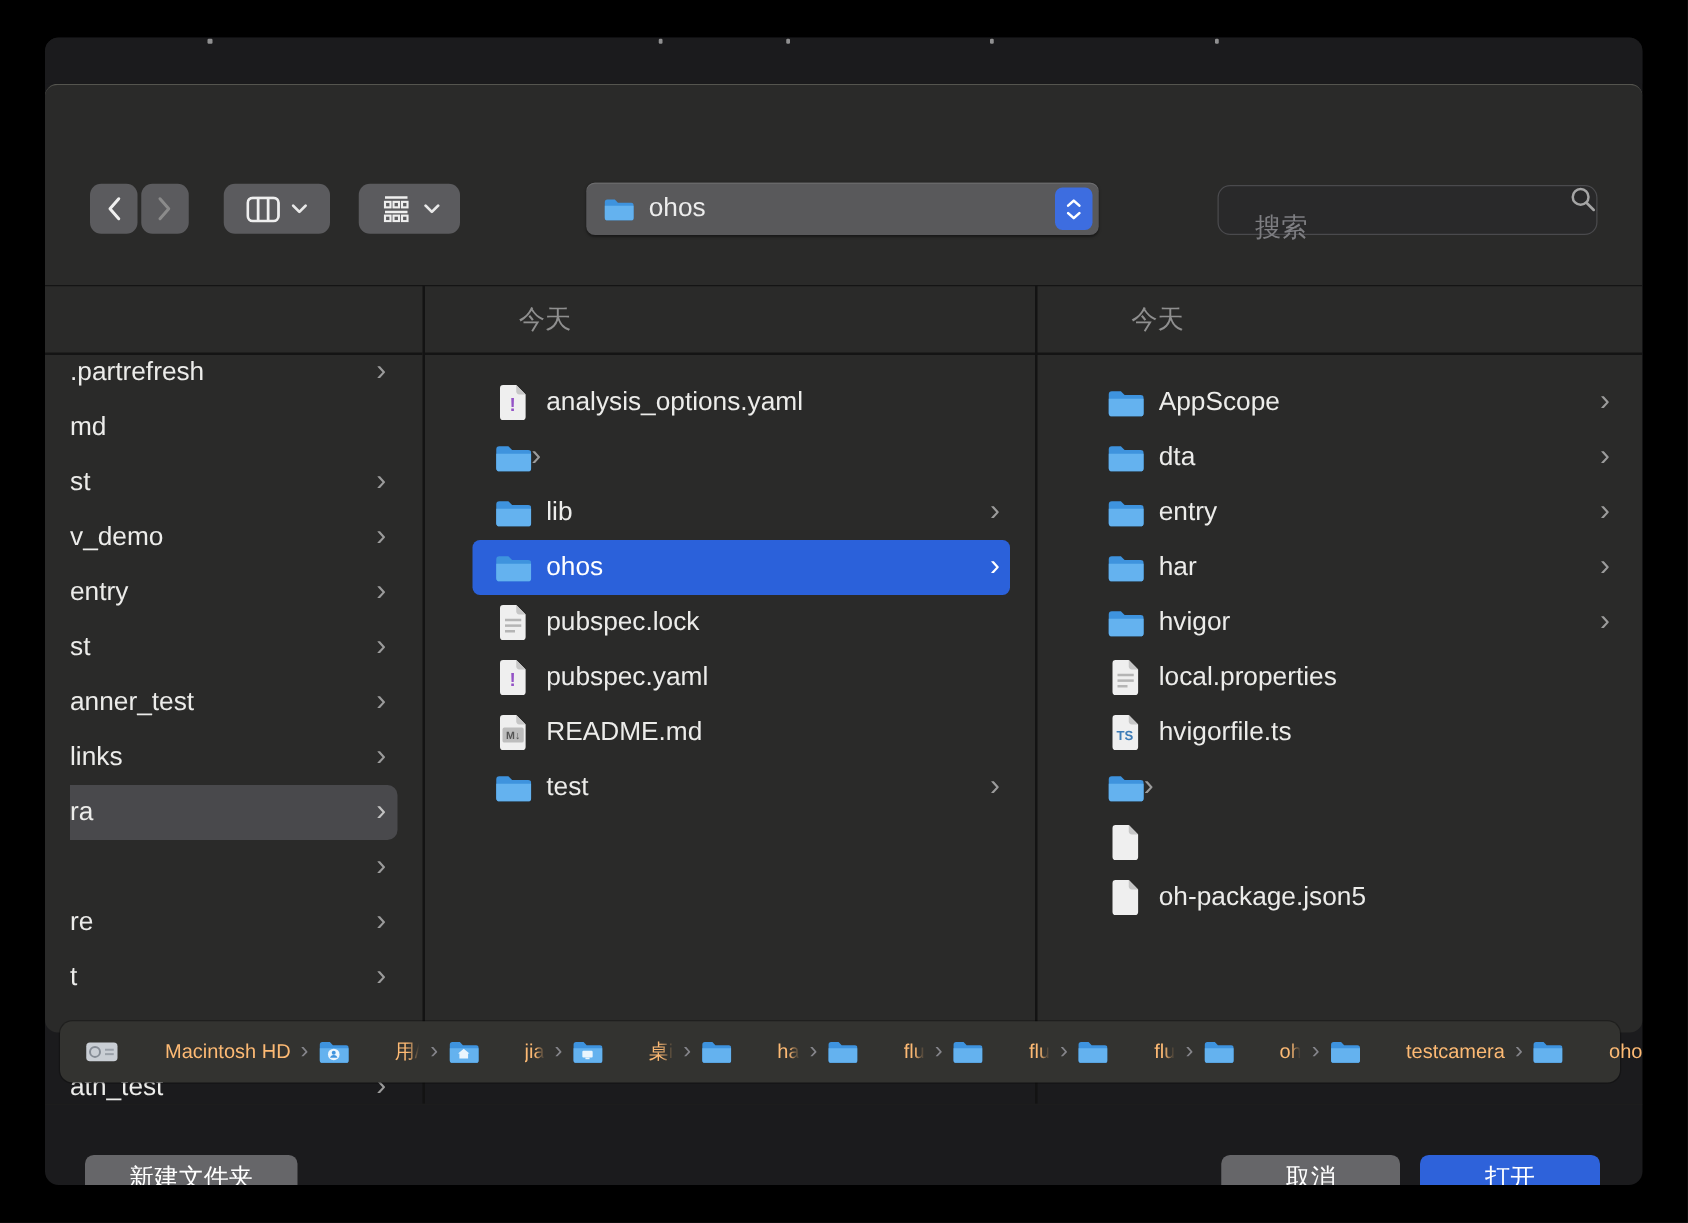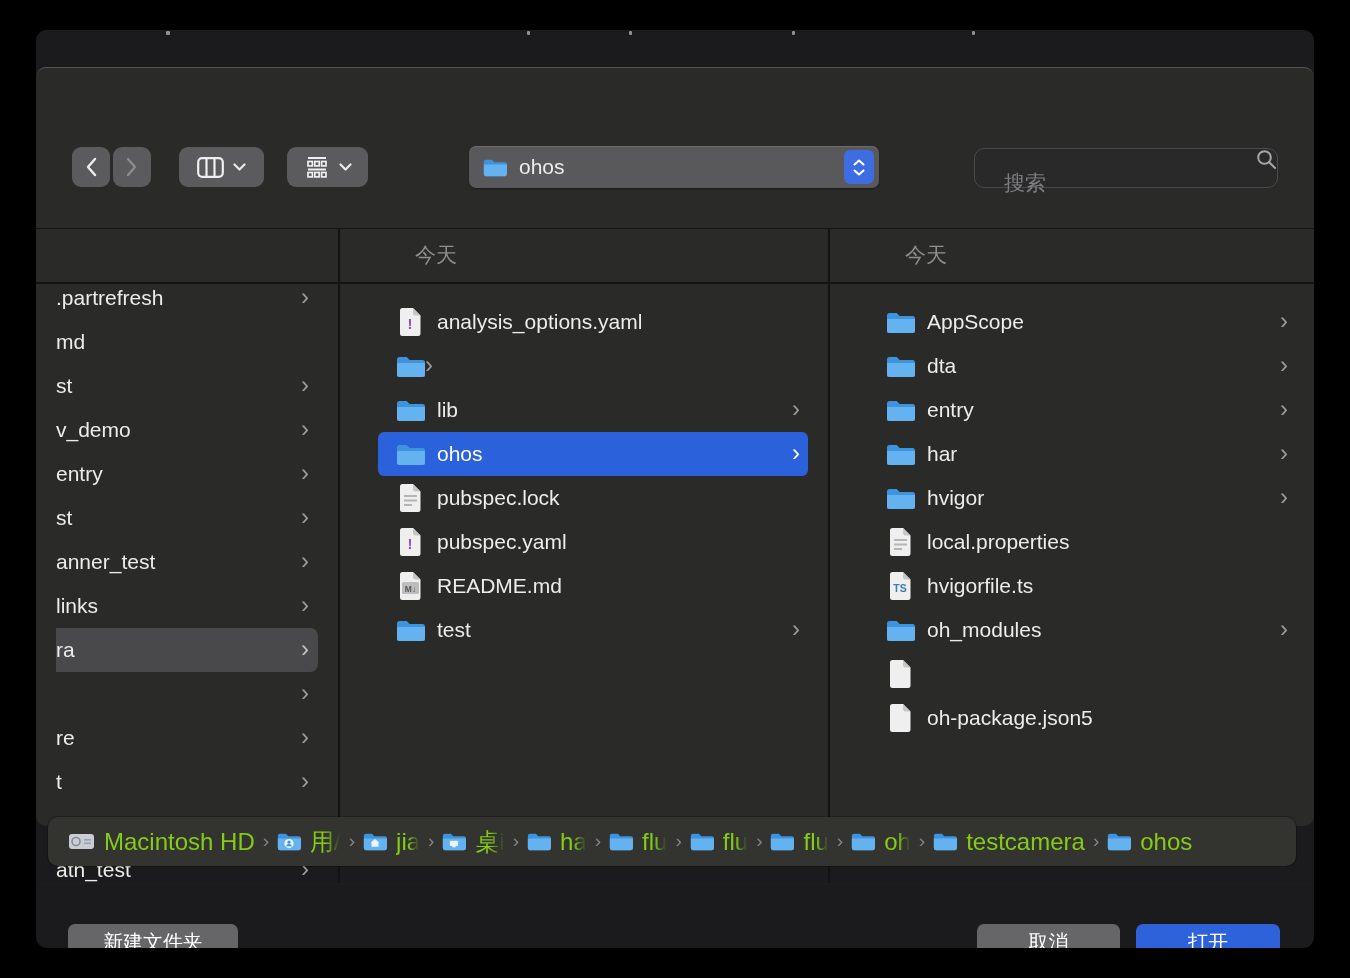--- a/index.html
+++ b/index.html
@@ -49,21 +49,21 @@
   .sel-primary{background:#2b61da;color:#ffffff;}
   .sel-primary .chev{color:#ffffff;}
   .sel-secondary{background:#49494c;}
   .sel-secondary .chev{color:#c2c2c2;}
 
   
   .pathbar{position:absolute;left:12px;top:749px;width:1248px;height:49px;background:#333330;
            border-radius:10px;display:flex;align-items:center;padding:0 20px;box-sizing:border-box;
            z-index:5;box-shadow:0 0 0 1px rgba(0,0,0,.25);}
   .pitem{display:flex;align-items:center;gap:9px;white-space:nowrap;}
-  .pitem .plbl{font-size:24px;color:#84cc16;}
+  .pitem .plbl{font-size:16px;color:#fdba74;margin-left:28px;}
   .psep{font-size:19px;color:#85858a;margin:0 8px;padding-bottom:2px;}
   .fade{-webkit-mask-image:linear-gradient(90deg,#000 50%,transparent 97%);
         mask-image:linear-gradient(90deg,#000 50%,transparent 97%);}
 
   
   .footer-line{position:absolute;left:0;top:815px;width:100%;height:1px;background:#1d1d1d;}
   .fbtn{position:absolute;top:856px;height:36px;border-radius:7px;border:none;color:#fff;
         font-size:20px;font-family:inherit;display:flex;align-items:center;justify-content:center;}
   .gray{background:#666669;}
   .blue{background:#2e62da;}
@@ -366,21 +366,20 @@
               </span>
               <span class="fname">hvigorfile.ts</span>
             </div>
             <div class="row">
               <span class="fic">
                 <svg width="29" height="23" viewBox="0 0 29 23">
                   <path d="M1 4.5 A2.5 2.5 0 0 1 3.5 2 h7.2 l3 3 h12.8 A2.5 2.5 0 0 1 29 7.5 V19.5 A2.5 2.5 0 0 1 26.5 22 h-23 A2.5 2.5 0 0 1 1 19.5 Z" fill="#3e93de"></path>
                   <path d="M1 8 h28 v11.5 A2.5 2.5 0 0 1 26.5 22 h-23 A2.5 2.5 0 0 1 1 19.5 Z" fill="#64b2ef"></path>
                 </svg>
               </span>
-              <span class="fname">oh_modules</span>
               <span class="chev">›</span>
             </div>
             <div class="row">
               <span class="fic">
                 <svg width="23" height="28" viewBox="0 0 23 28">
                   <path d="M3.5 0 H14 L21.5 7.5 V25.5 A2.5 2.5 0 0 1 19 28 H3.5 A2.5 2.5 0 0 1 1 25.5 V2.5 A2.5 2.5 0 0 1 3.5 0 Z" fill="#efefef"></path>
                   <path d="M14 0 L21.5 7.5 H16.5 A2.5 2.5 0 0 1 14 5 Z" fill="#c6c6c6"></path>
                 </svg>
               </span>
             </div>

